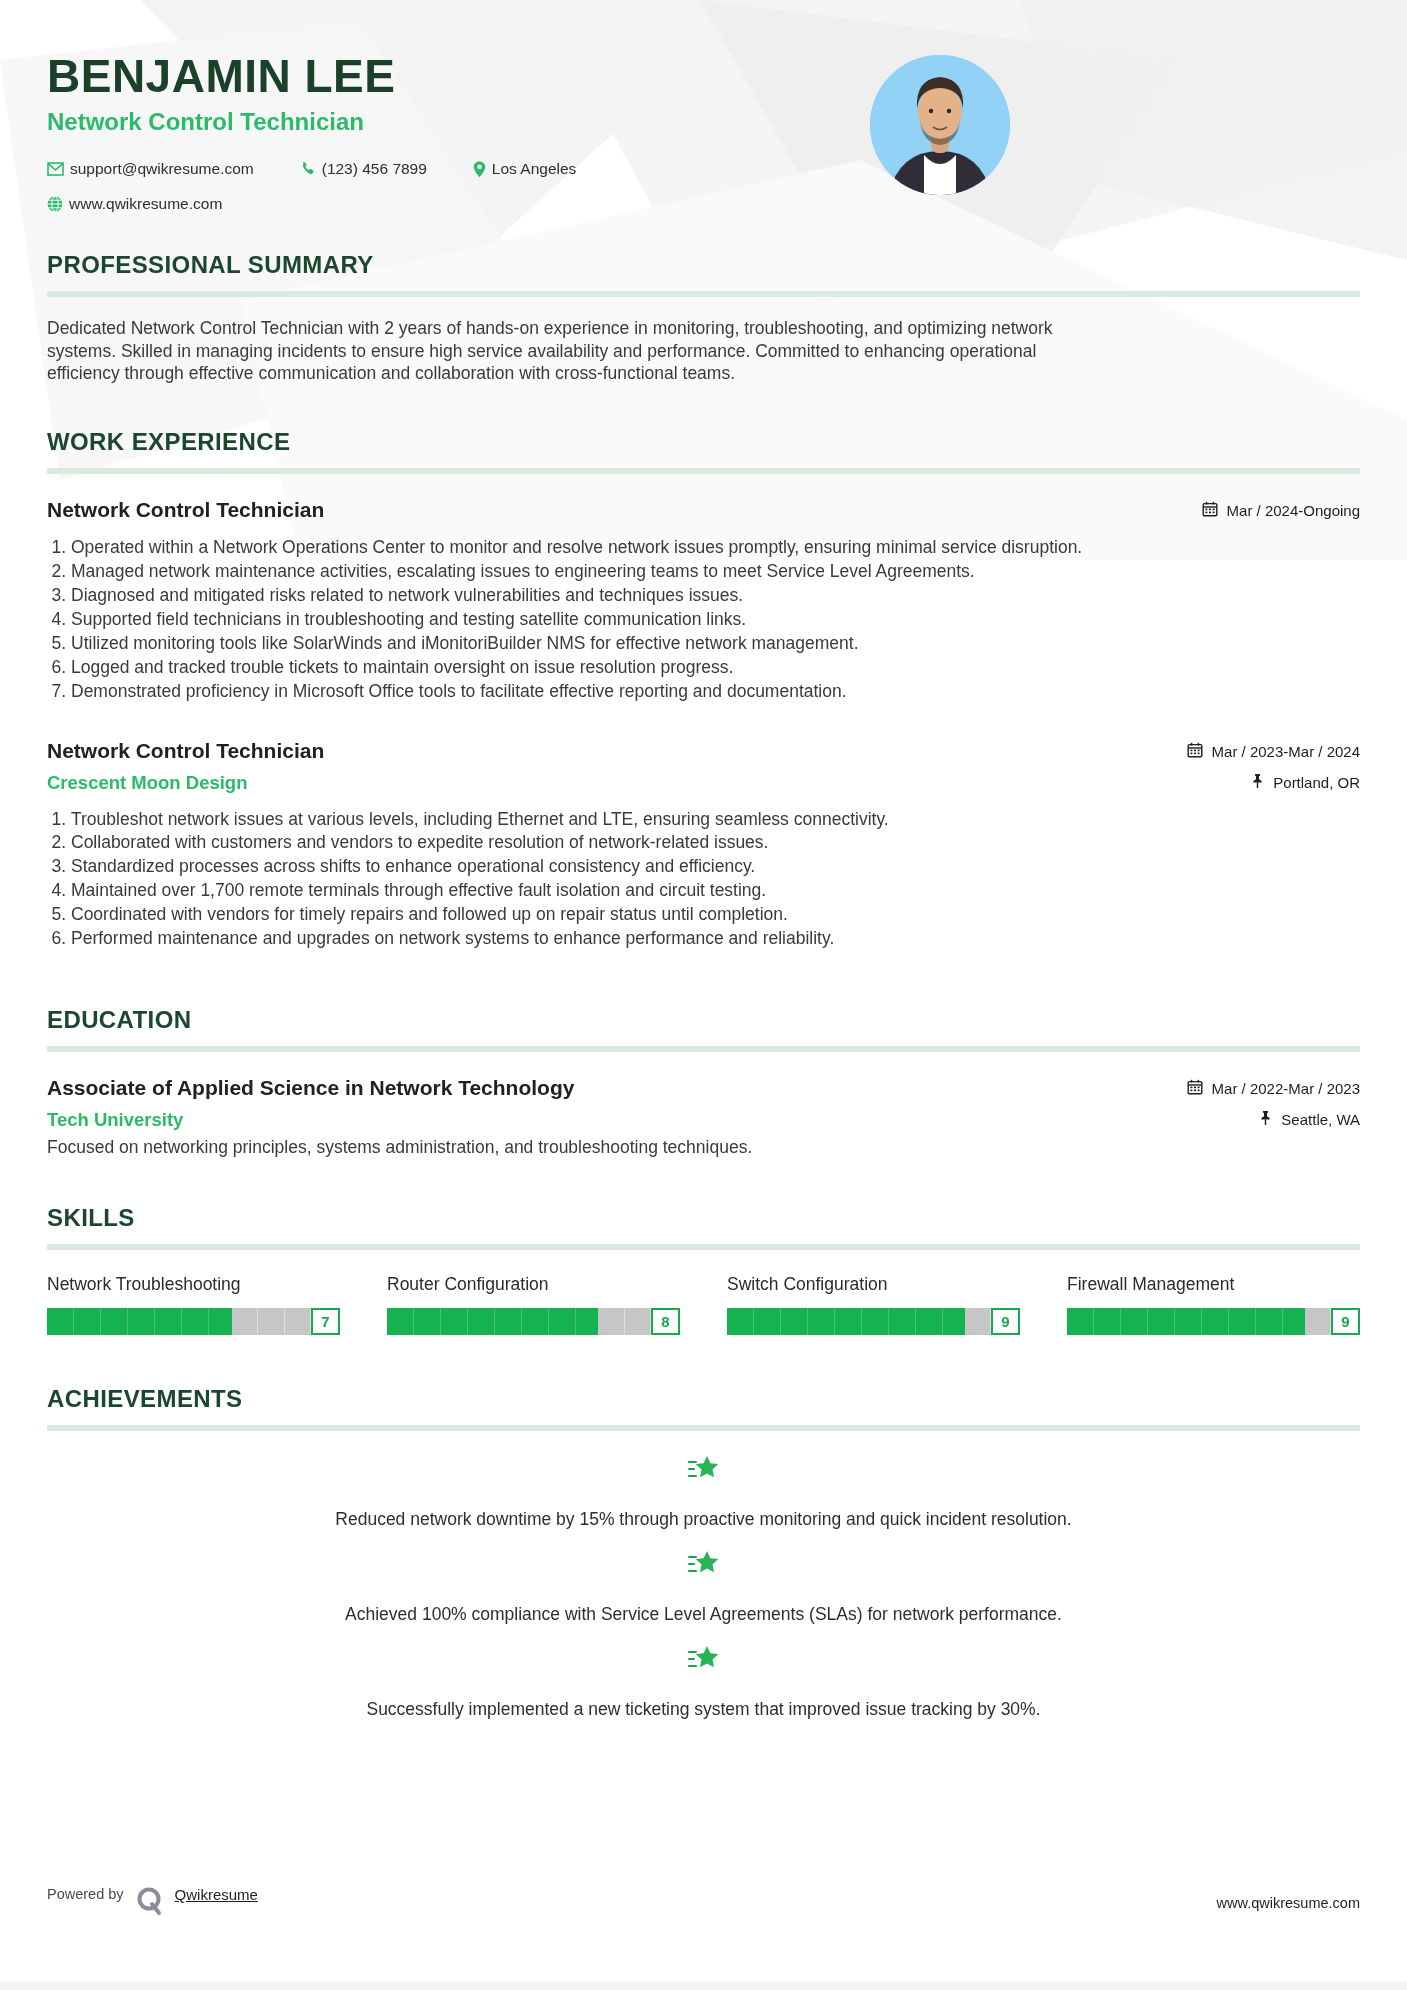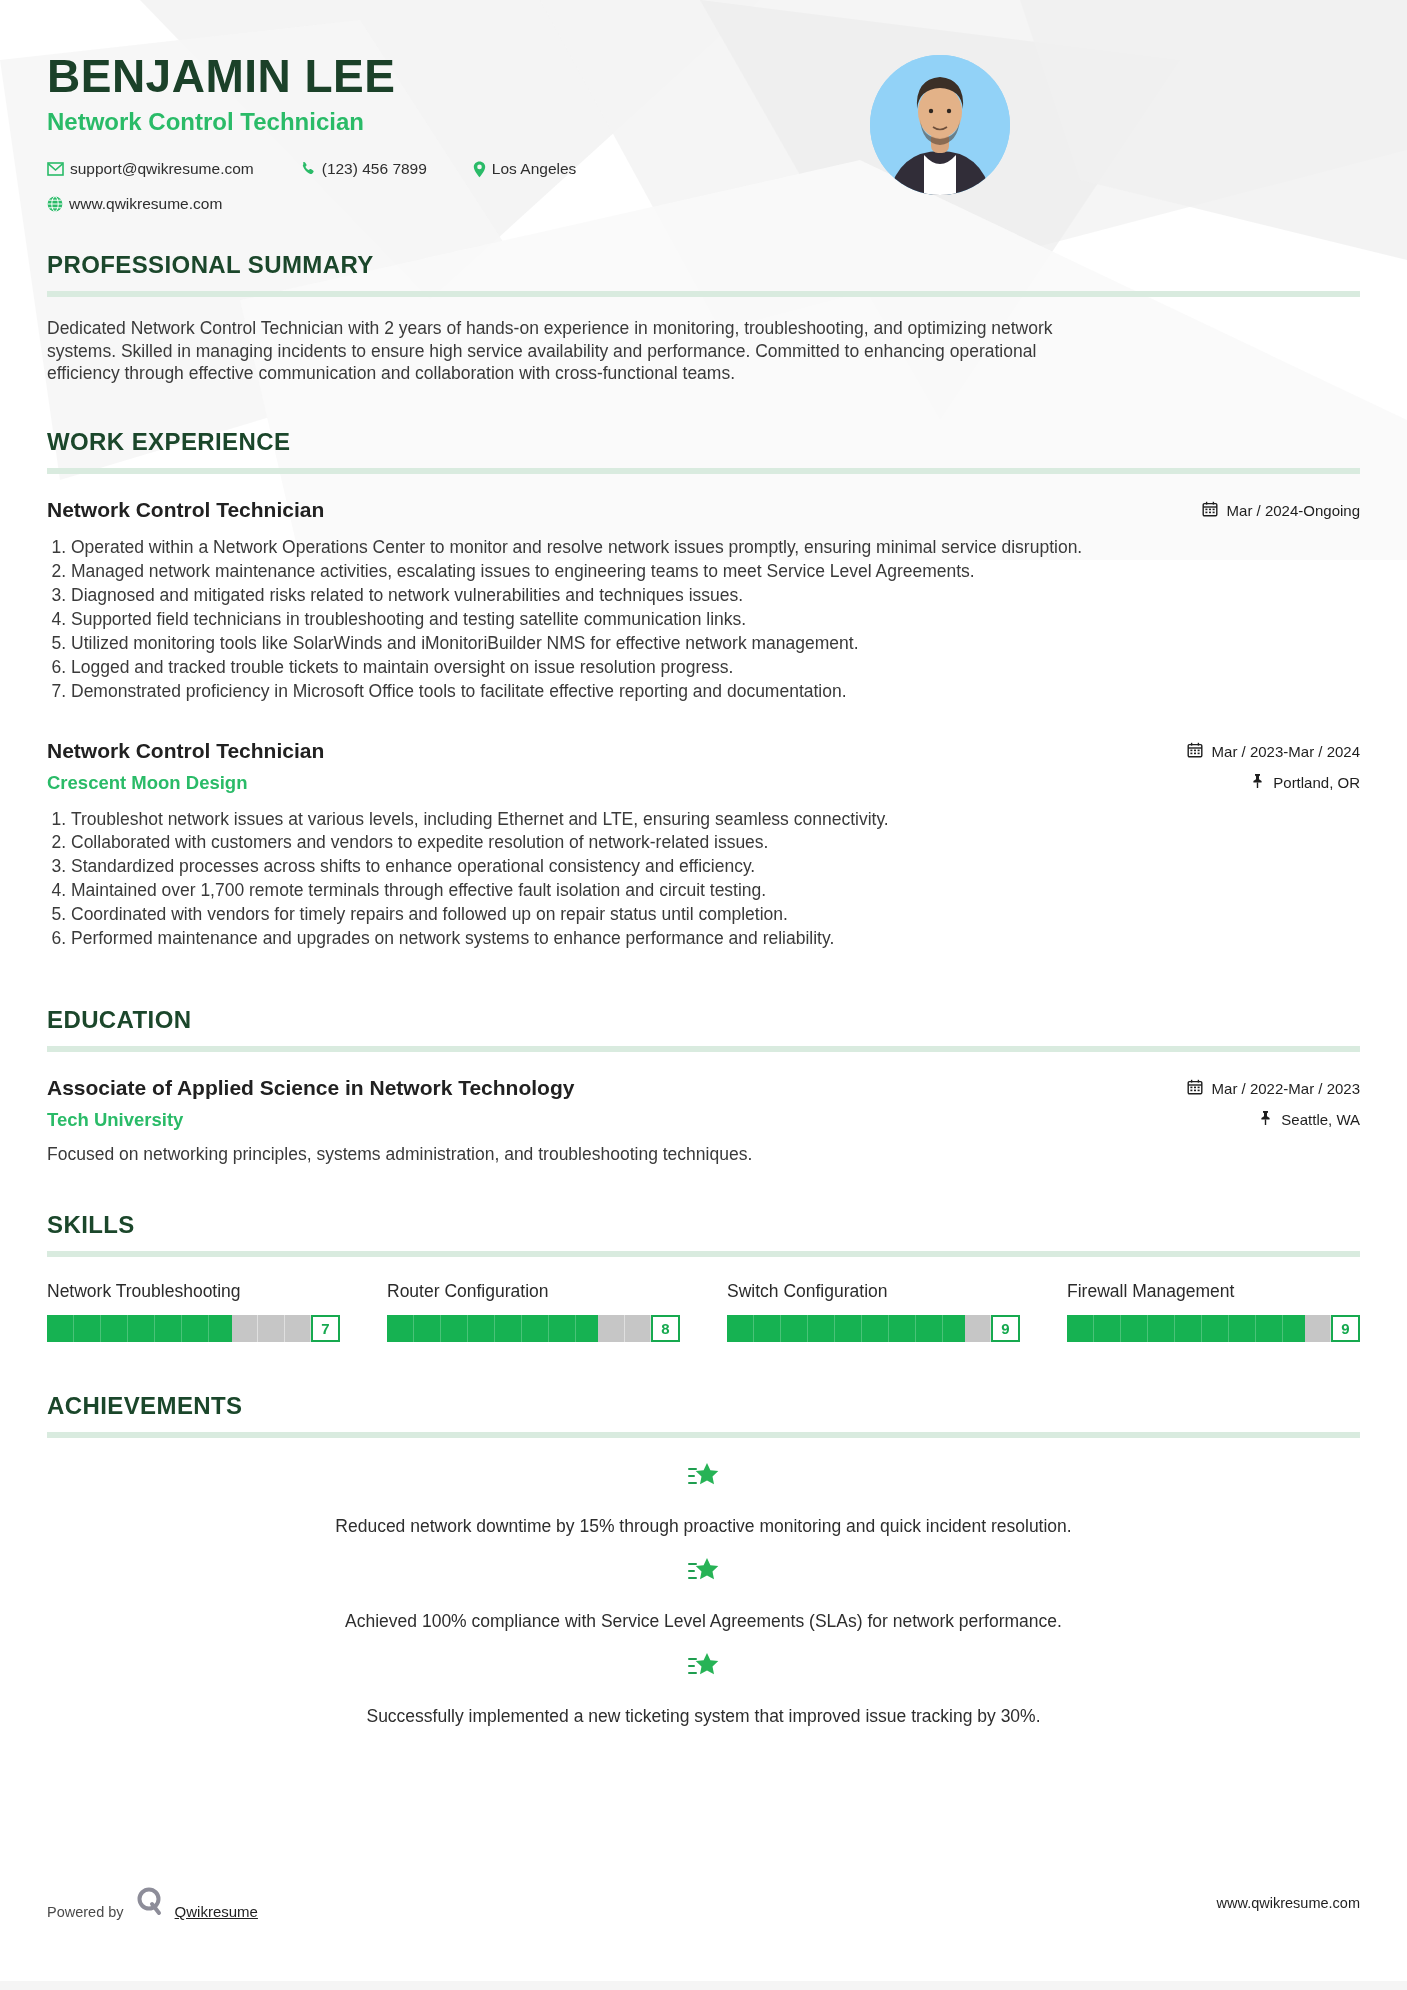--- a/index.html
+++ b/index.html
@@ -45,21 +45,21 @@
   
   .entry { margin-top: 24px; }
   .entry + .entry { margin-top: 36px; }
   .entry-head { display: flex; justify-content: space-between; align-items: baseline; }
   .entry-title { font-size: 21px; font-weight: 700; color: #212121; }
   .entry-meta { display: flex; align-items: center; gap: 9px; font-size: 15px; color: #1e1e1e; }
   .entry-sub { display: flex; justify-content: space-between; align-items: baseline; margin-top: 9px; }
   .entry-company { font-size: 18.5px; font-weight: 600; color: #2abb68; }
   .bullets { margin-top: 15px; padding-left: 24px; font-size: 17.5px; line-height: 1.25; color: #3a3a3a; }
   .bullets li { margin-bottom: 2px; }
-  .edu-desc { margin-top: 13px; font-size: 17.5px; color: #3a3a3a; }
+  .edu-desc { margin-top: 6px; font-size: 17.5px; color: #3a3a3a; }
 
   
   .skills-grid { display: grid; grid-template-columns: repeat(4, 1fr); column-gap: 47px; margin-top: 24px; }
   .skill-label { font-size: 17.5px; color: #2b2b2b; }
   .skill-bar { display: flex; align-items: stretch; margin-top: 13px; height: 27px; }
   .skill-track {
     flex: 1; background: #c6c6c6; position: relative; overflow: hidden;
     background-image: repeating-linear-gradient(90deg, transparent 0, transparent calc(10% - 1px), rgba(255,255,255,0.45) calc(10% - 1px), rgba(255,255,255,0.45) 10%);
   }
   .skill-fill {
@@ -77,21 +77,21 @@
   .ach-item { display: flex; align-items: center; gap: 24px; margin-top: 18px; flex-direction: column; }
   .ach-item:first-child { margin-top: 0; }
   .ach-icon { flex: 0 0 32px; height: 32px; }
   .ach-text { font-size: 17.5px; color: #2e2e2e; }
 
   
   .footer {
     position: absolute; left: 47px; right: 47px; bottom: 70px;
     display: flex; justify-content: space-between; align-items: center;
   }
-  .footer-left { display: flex; align-items: flex-end; gap: 12px; }
+  .footer-left { display: flex; align-items: flex-start; gap: 12px; }
   .powered-by { font-size: 14.5px; color: #4a4a4a; }
   .brand-link { font-size: 15px; color: #1f1f1f; text-decoration: underline; }
   .footer-site { font-size: 14.5px; color: #1f1f1f; }
   .bottom-strip { position: absolute; left: 0; right: 0; bottom: 0; height: 9px; background: #f5f5f5; }
 </style>
 </head>
 <body>
 
 <div class="page">
 

